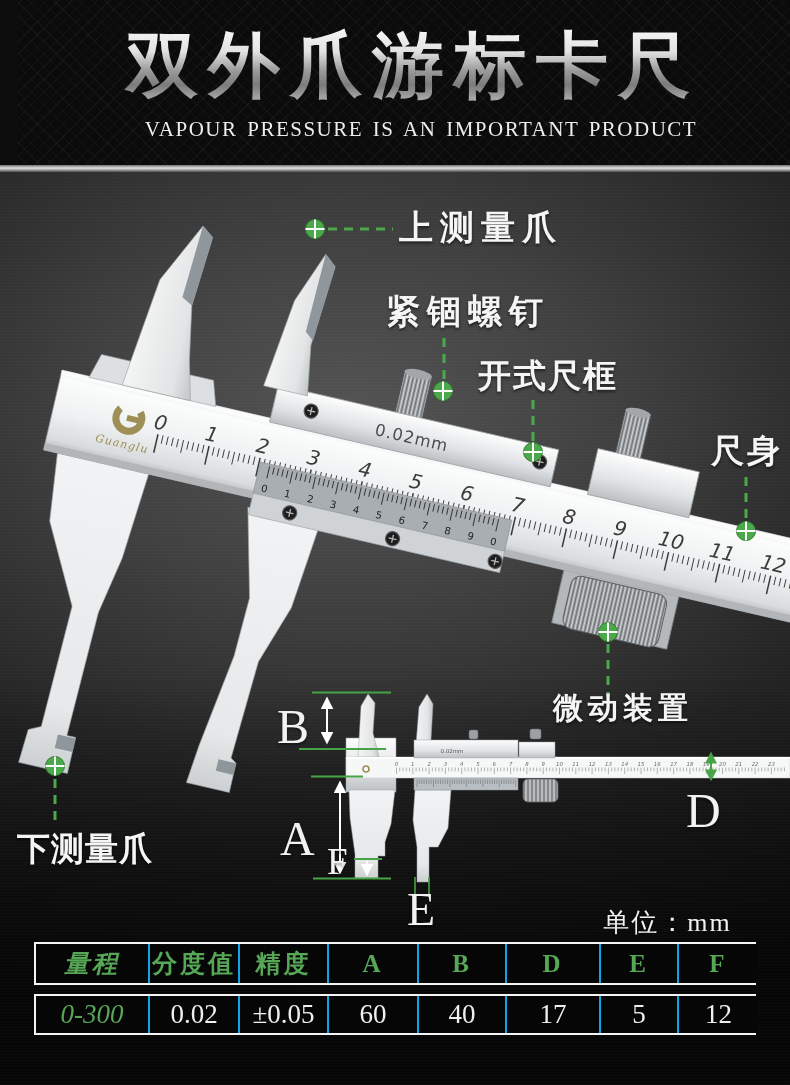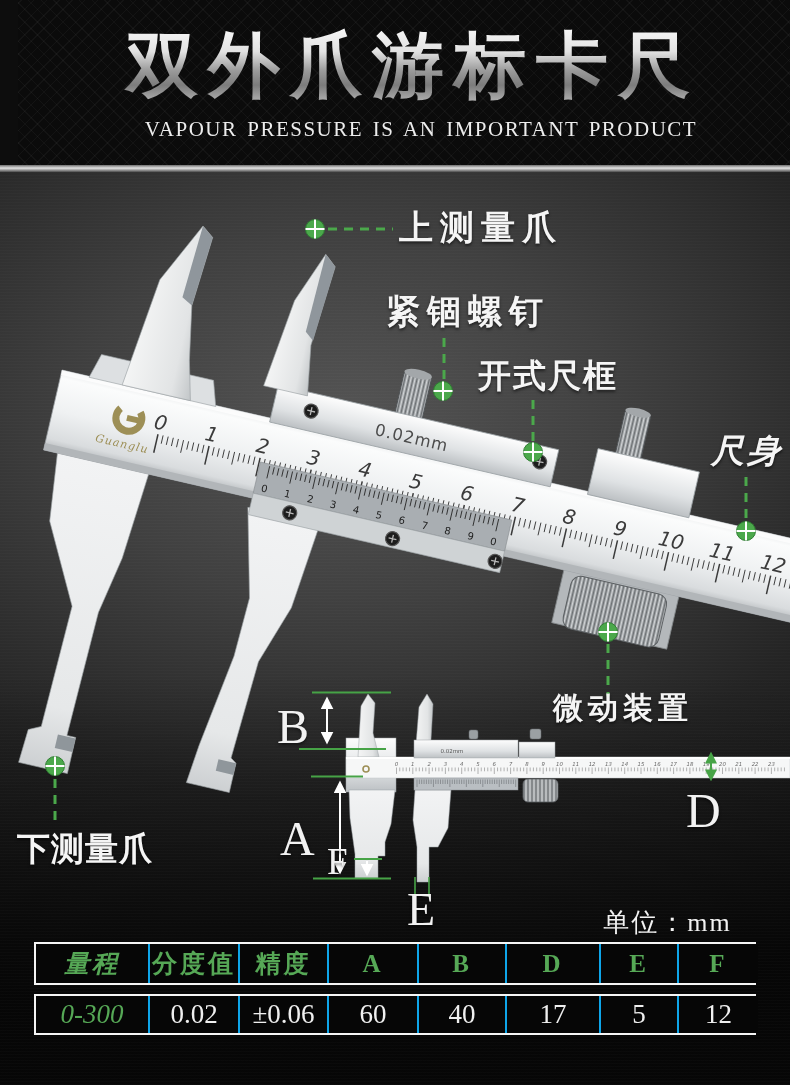--- a/index.html
+++ b/index.html
@@ -25,21 +25,21 @@
       linear-gradient(180deg, transparent 55%, rgba(0,0,0,.6) 85%),
       radial-gradient(900px 620px at 44% 27%, #545454 0%, #404040 30%, #242424 62%, #101010 100%);}
   
   #art{position:absolute;left:0;top:0;width:790px;height:1085px;}
   
   .callout{position:absolute;color:#f5f5f5;font-weight:bold;white-space:nowrap;
     text-shadow:0 2px 3px rgba(0,0,0,.55);}
   #lbl-upper-jaw{left:399px;top:205px;font-size:34px;letter-spacing:7px;}
   #lbl-lock-screw{left:386px;top:289px;font-size:34px;letter-spacing:7px;}
   #lbl-open-frame{left:478px;top:354px;font-size:33px;letter-spacing:2px;}
-  #lbl-ruler-body{left:711px;top:429px;font-size:33px;letter-spacing:3px;font-style:italic;}
+  #lbl-ruler-body{left:711px;top:429px;font-size:33px;letter-spacing:3px;}
   #lbl-fine-adjust{left:553px;top:688px;font-size:30px;letter-spacing:5px;text-align:right;}
   #lbl-lower-jaw{left:17px;top:827px;font-size:33px;letter-spacing:1px;}
   
   .dim{position:absolute;color:#f2f2f2;white-space:nowrap;text-shadow:0 2px 3px rgba(0,0,0,.5);}
   #dim-B{left:277px;top:699px;font-size:48px;}
   #dim-A{left:280px;top:811px;font-size:48px;}
   #dim-F{left:327px;top:840px;font-size:37px;}
   #dim-E{left:407px;top:883px;font-size:46px;}
   #dim-D{left:686px;top:783px;font-size:48px;}
   #unit-note{position:absolute;left:585px;top:905px;width:165px;text-align:center;
@@ -676,21 +676,21 @@
       <div class="tcell">精度</div>
       <div class="tcell">A</div>
       <div class="tcell">B</div>
       <div class="tcell">D</div>
       <div class="tcell">E</div>
       <div class="tcell">F</div>
     </div>
     <div class="trow" id="spec-row">
       <div class="tcell green">0-300</div>
       <div class="tcell">0.02</div>
-      <div class="tcell">±0.06</div>
+      <div class="tcell">±0.05</div>
       <div class="tcell">60</div>
       <div class="tcell">40</div>
       <div class="tcell">17</div>
       <div class="tcell">5</div>
       <div class="tcell">12</div>
     </div>
   </div>
 </div>
 
 </body></html>

